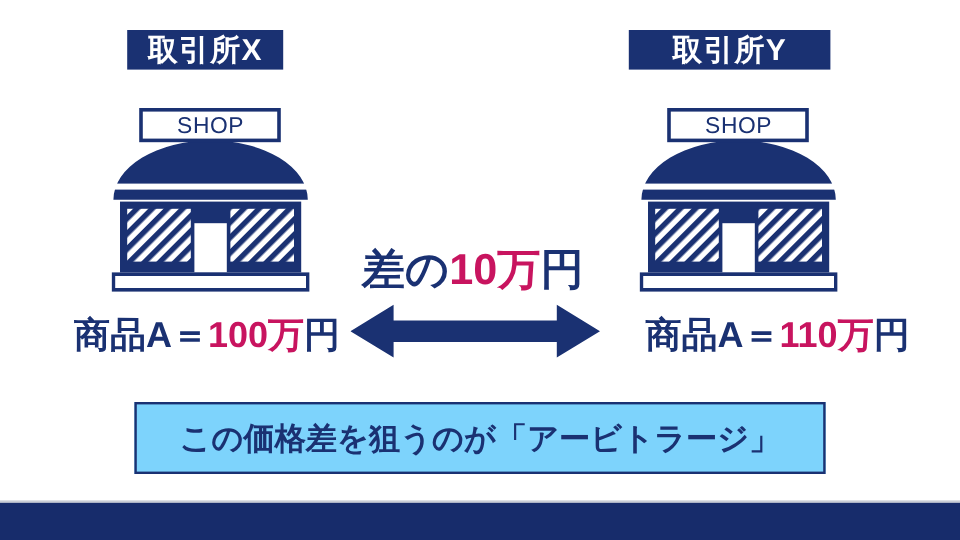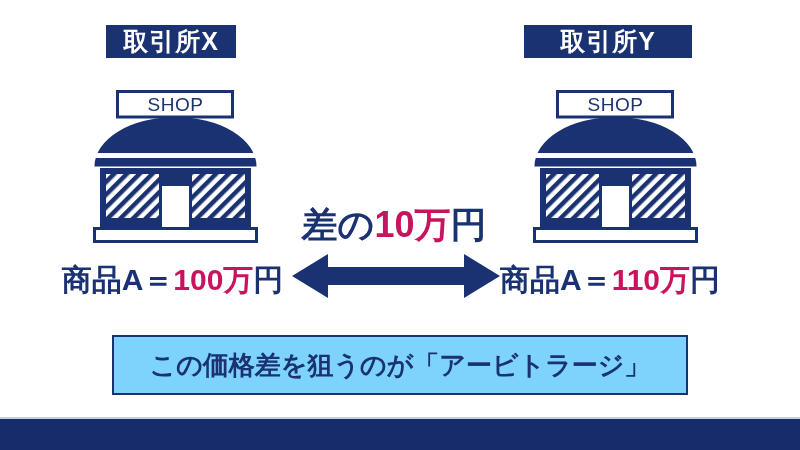--- a/index.html
+++ b/index.html
@@ -24,21 +24,21 @@
   .f-navy{fill:var(--navy);}
   .f-white{fill:#fff;}
   .sign-rect{fill:#fff;stroke:var(--navy);stroke-width:3px;}
   .base-rect{fill:#fff;stroke:var(--navy);stroke-width:3px;}
   .shop-sign-text{fill:var(--navy);font-family:"Liberation Sans",sans-serif;font-size:19px;letter-spacing:.5px;}
   .price{
     position:absolute;top:258px;height:44px;line-height:44px;
     font-size:30px;font-weight:bold;color:var(--navy);text-align:center;white-space:nowrap;
   }
   .price-x{left:55px;width:235px;}
-  .price-y{left:490px;width:240px;}
+  .price-y{left:528px;width:240px;}
   .pink{color:var(--pink);}
   .diff-label{
     position:absolute;left:260px;top:208px;width:268px;height:34px;line-height:34px;
     text-align:center;font-size:36px;font-weight:bold;color:var(--navy);white-space:nowrap;
   }
   .arrow-svg{position:absolute;left:292px;top:252px;width:208px;height:48px;}
   .caption-box{
     position:absolute;left:112px;top:335px;width:576px;height:60px;
     border:2px solid var(--navy);background:#7dd3fc;box-sizing:border-box;
     display:flex;align-items:center;justify-content:center;

